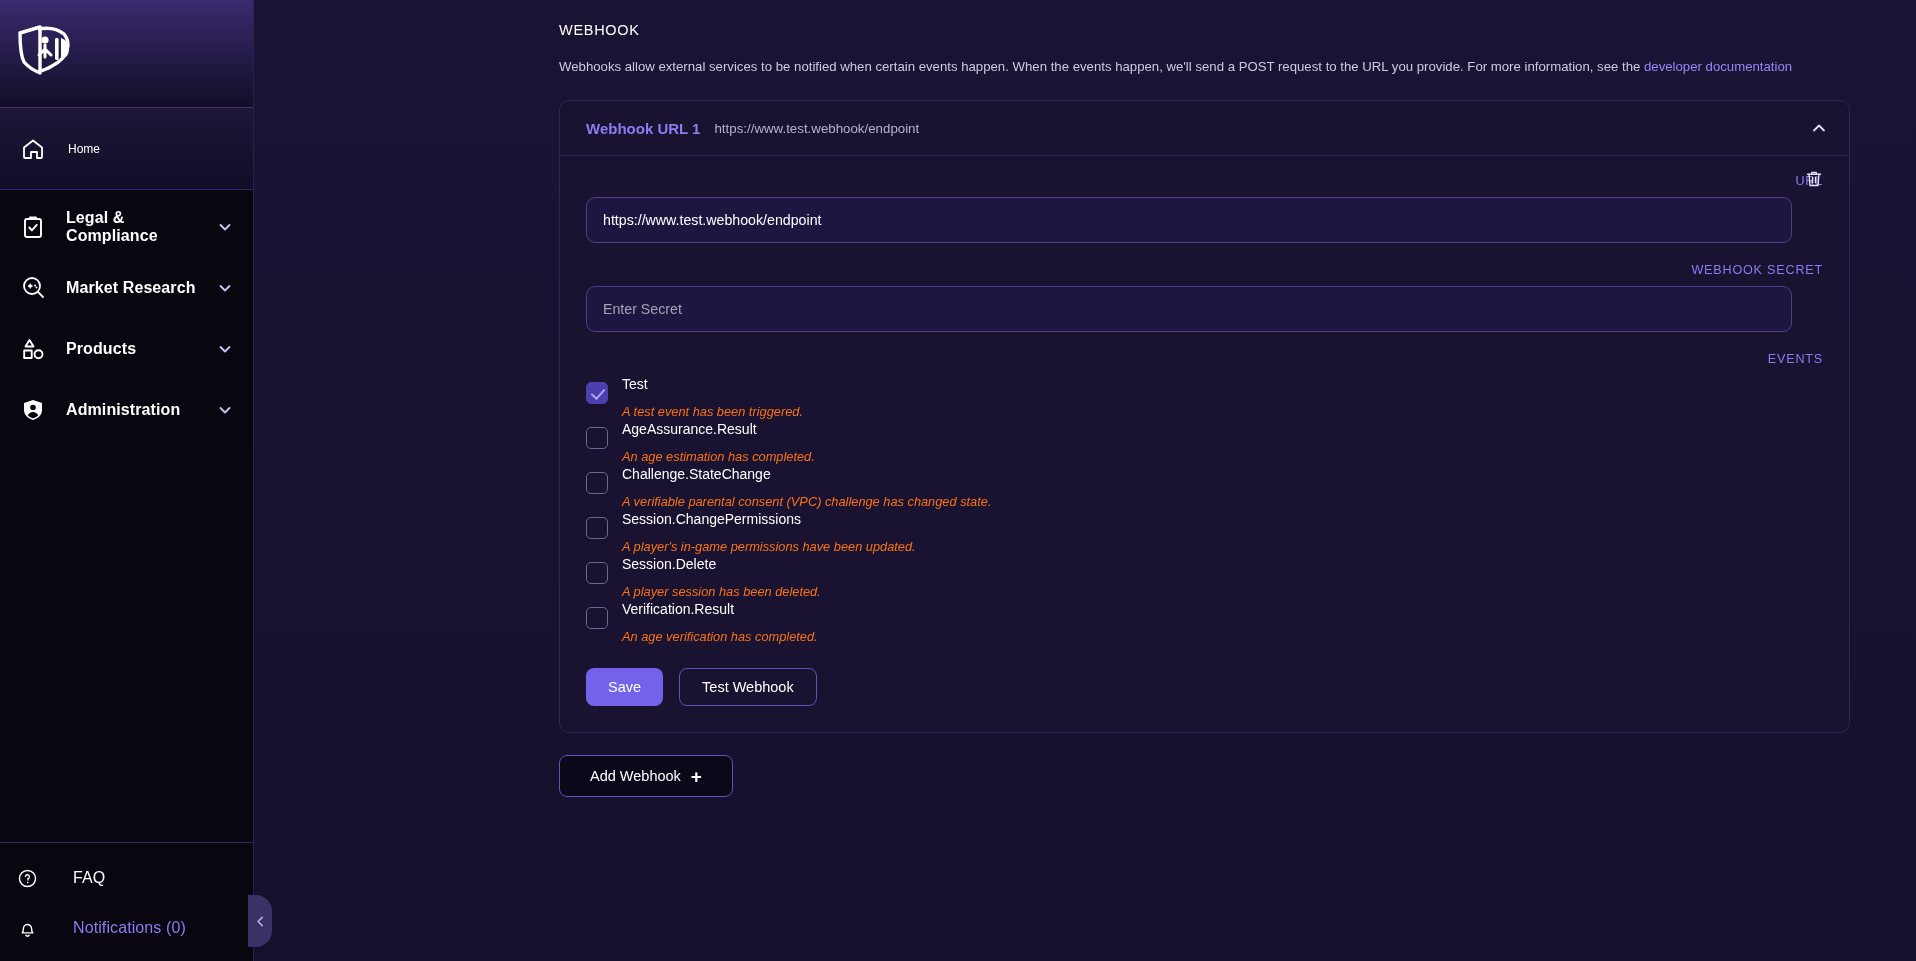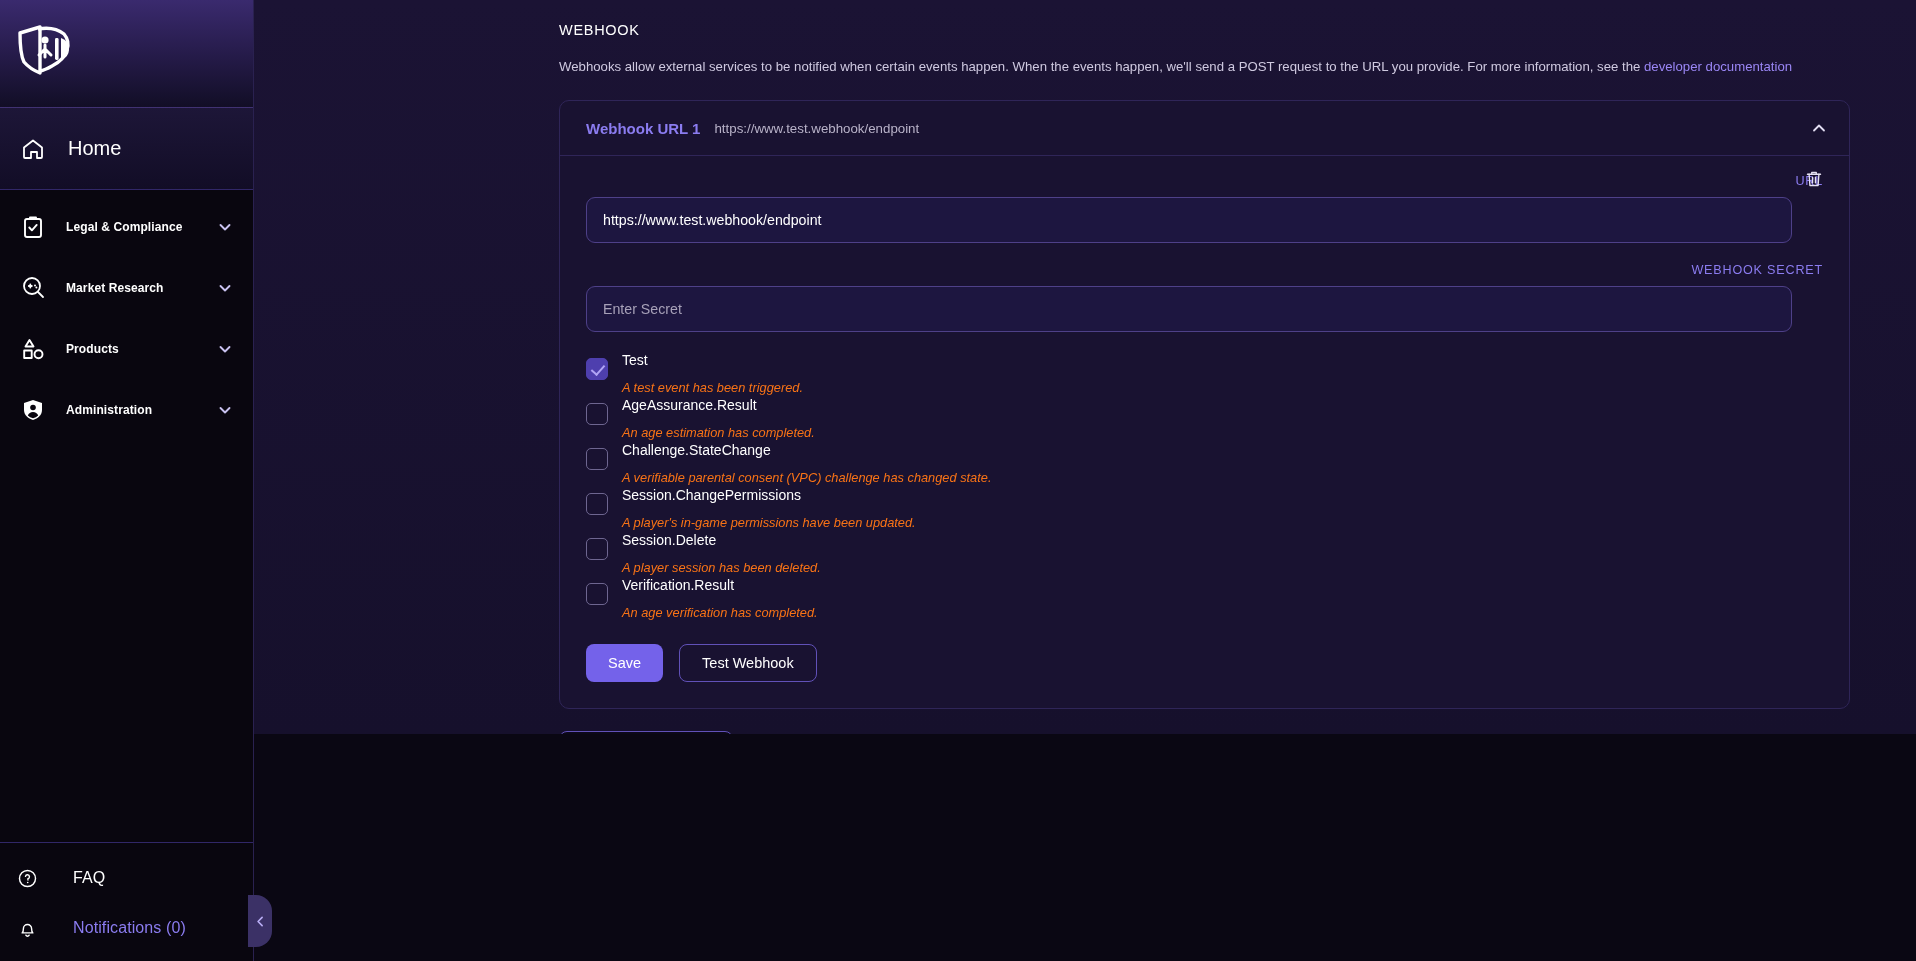--- a/index.html
+++ b/index.html
@@ -27,29 +27,29 @@
   }
   .logo { width: 58px; height: 60px; display:block; }
 
   .nav-home {
     height: 82px;
     background: linear-gradient(180deg, #1d1638 0%, #120d26 100%);
     display: flex; align-items: center; padding-left: 20px; gap: 22px;
     border-bottom: 1px solid #312768;
     cursor: pointer;
   }
-  .nav-home .lbl { color:#fff; font-size: 20px; }
+  .nav-home .lbl { color:#fff; font-size: 12px; }
 
   .nav-group { padding-top: 6px; }
   .nav-item {
     height: 61px; display: flex; align-items: center;
     padding: 0 20px 0 20px; gap: 20px; cursor: pointer;
   }
   .nav-item .lbl {
-    color: #ffffff; font-size: 12px; font-weight: 700; flex: 1;
+    color: #ffffff; font-size: 16px; font-weight: 700; flex: 1;
     letter-spacing: .1px;
   }
   .nav-ico { width: 26px; height: 26px; display:flex; align-items:center; justify-content:center; flex:0 0 26px;}
   .chev { width: 16px; height: 16px; flex: 0 0 16px; }
 
   .nav-spacer { flex: 1 1 auto; }
 
   .nav-bottom { border-top: 1px solid #312768; padding: 10px 0 8px 0; }
   .nav-bottom .nav-item { height: 50px; padding-left: 16px; gap: 35px; }
   .nav-bottom .lbl { font-weight: 400; font-size: 16px; }
@@ -60,21 +60,21 @@
     position: absolute; left: 248px; top: 895px;
     width: 24px; height: 52px;
     background: #3b3166;
     border-radius: 0 16px 16px 0;
     display: flex; align-items: center; justify-content: center;
     cursor: pointer; z-index: 20;
   }
 
   
   .main {
-    flex: 1 1 auto; height: 734px; overflow: hidden;
+    flex: 1 1 auto; height: 961px; overflow: hidden;
     background: linear-gradient(180deg, #1b1334 0%, #16102c 100%);
     padding: 20px 26px 0 12px;
     position: relative;
   }
   .page-title {
     color: #ffffff; font-size: 14.5px; letter-spacing: .7px;
     padding-left: 293px; margin-top: 2px;
   }
   .page-desc {
     color: #cfc9e0; font-size: 13.2px; line-height: 1.45;
@@ -336,20 +336,21 @@
             <input class="text-input" type="text" value="https://www.test.webhook/endpoint" style="">
           </div>
 
 
           <div class="block">
             <div class="field-label">WEBHOOK SECRET</div>
             <input class="text-input" type="text" placeholder="Enter Secret" style="">
           </div>
 
           <div class="block">
+            <div class="field-label">EVENTS</div>
             <div class="events-list">
 
               <div class="event-row">
                 <span class="cbox on"></span>
                 <span class="ev-texts">
                   <span class="e-title" style="display:block">Test</span>
                   <span class="e-sub" style="display:block">A test event has been triggered.</span>
                 </span>
               </div>
 

